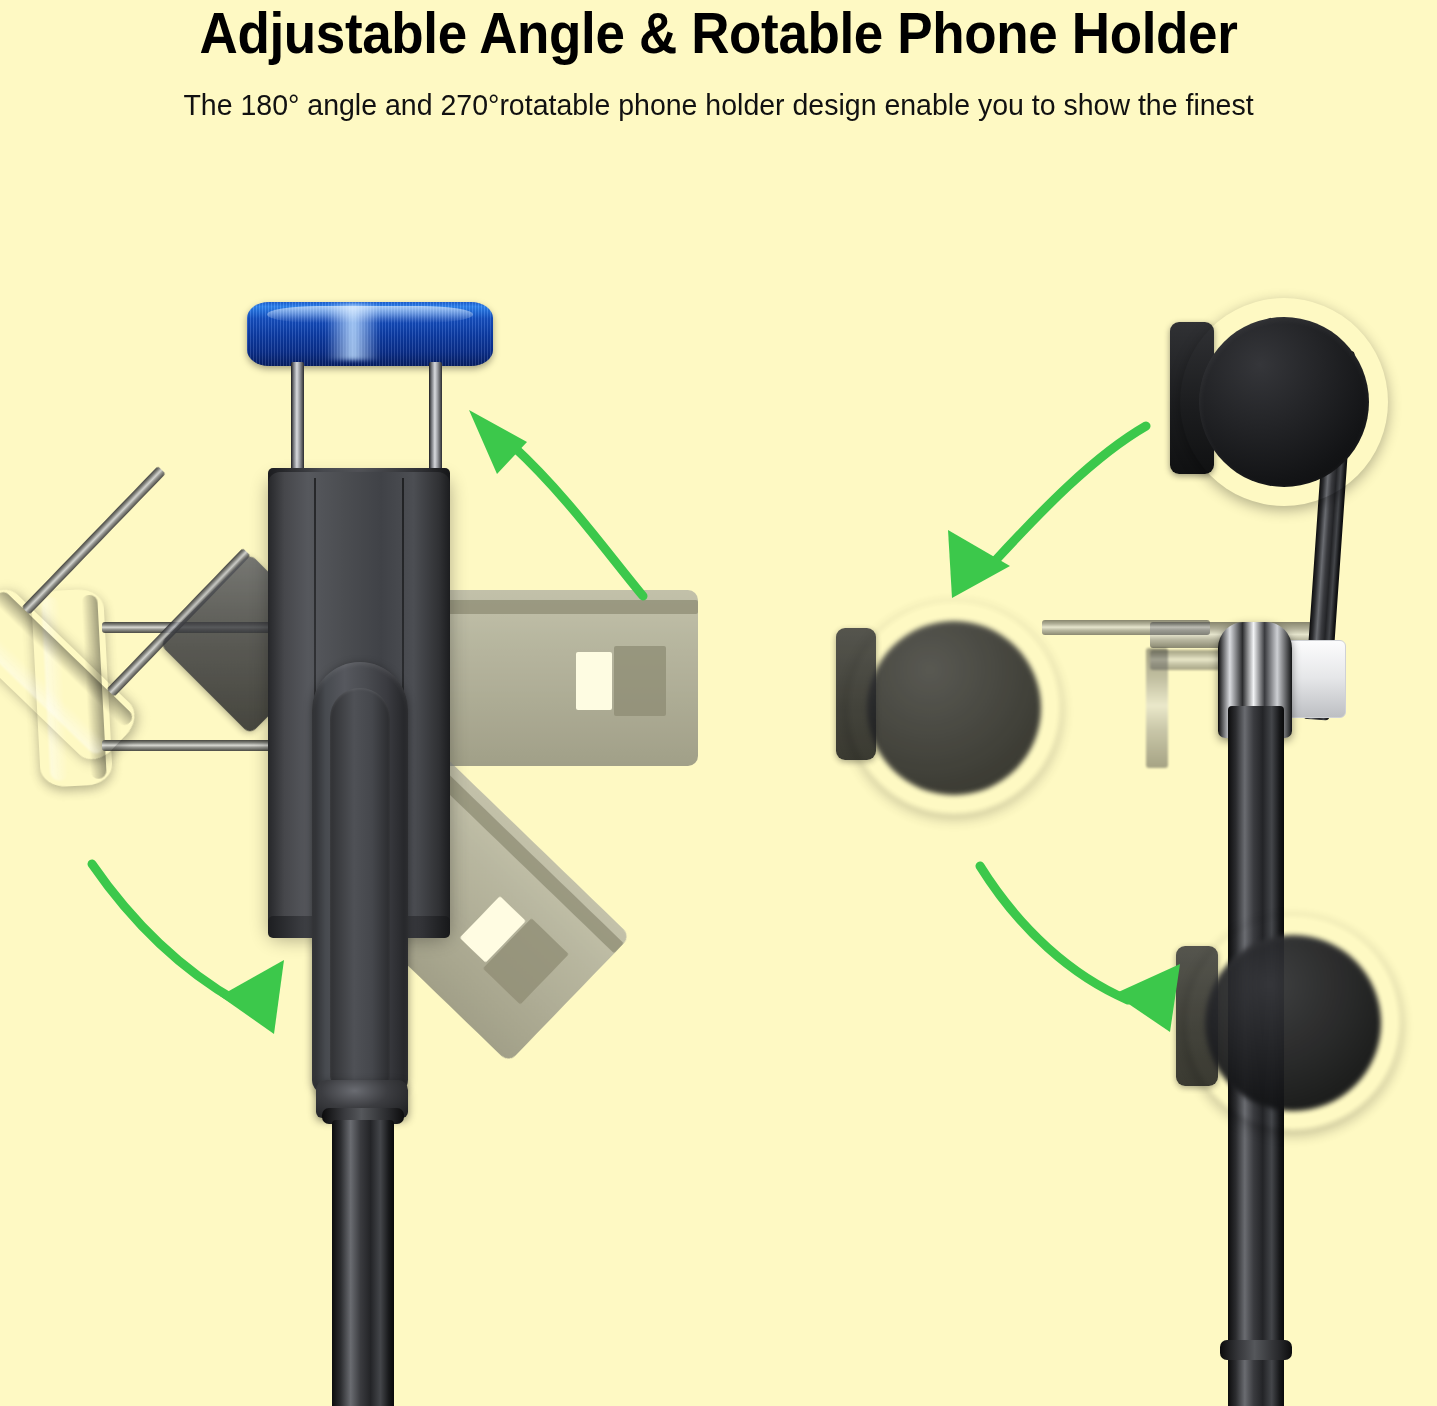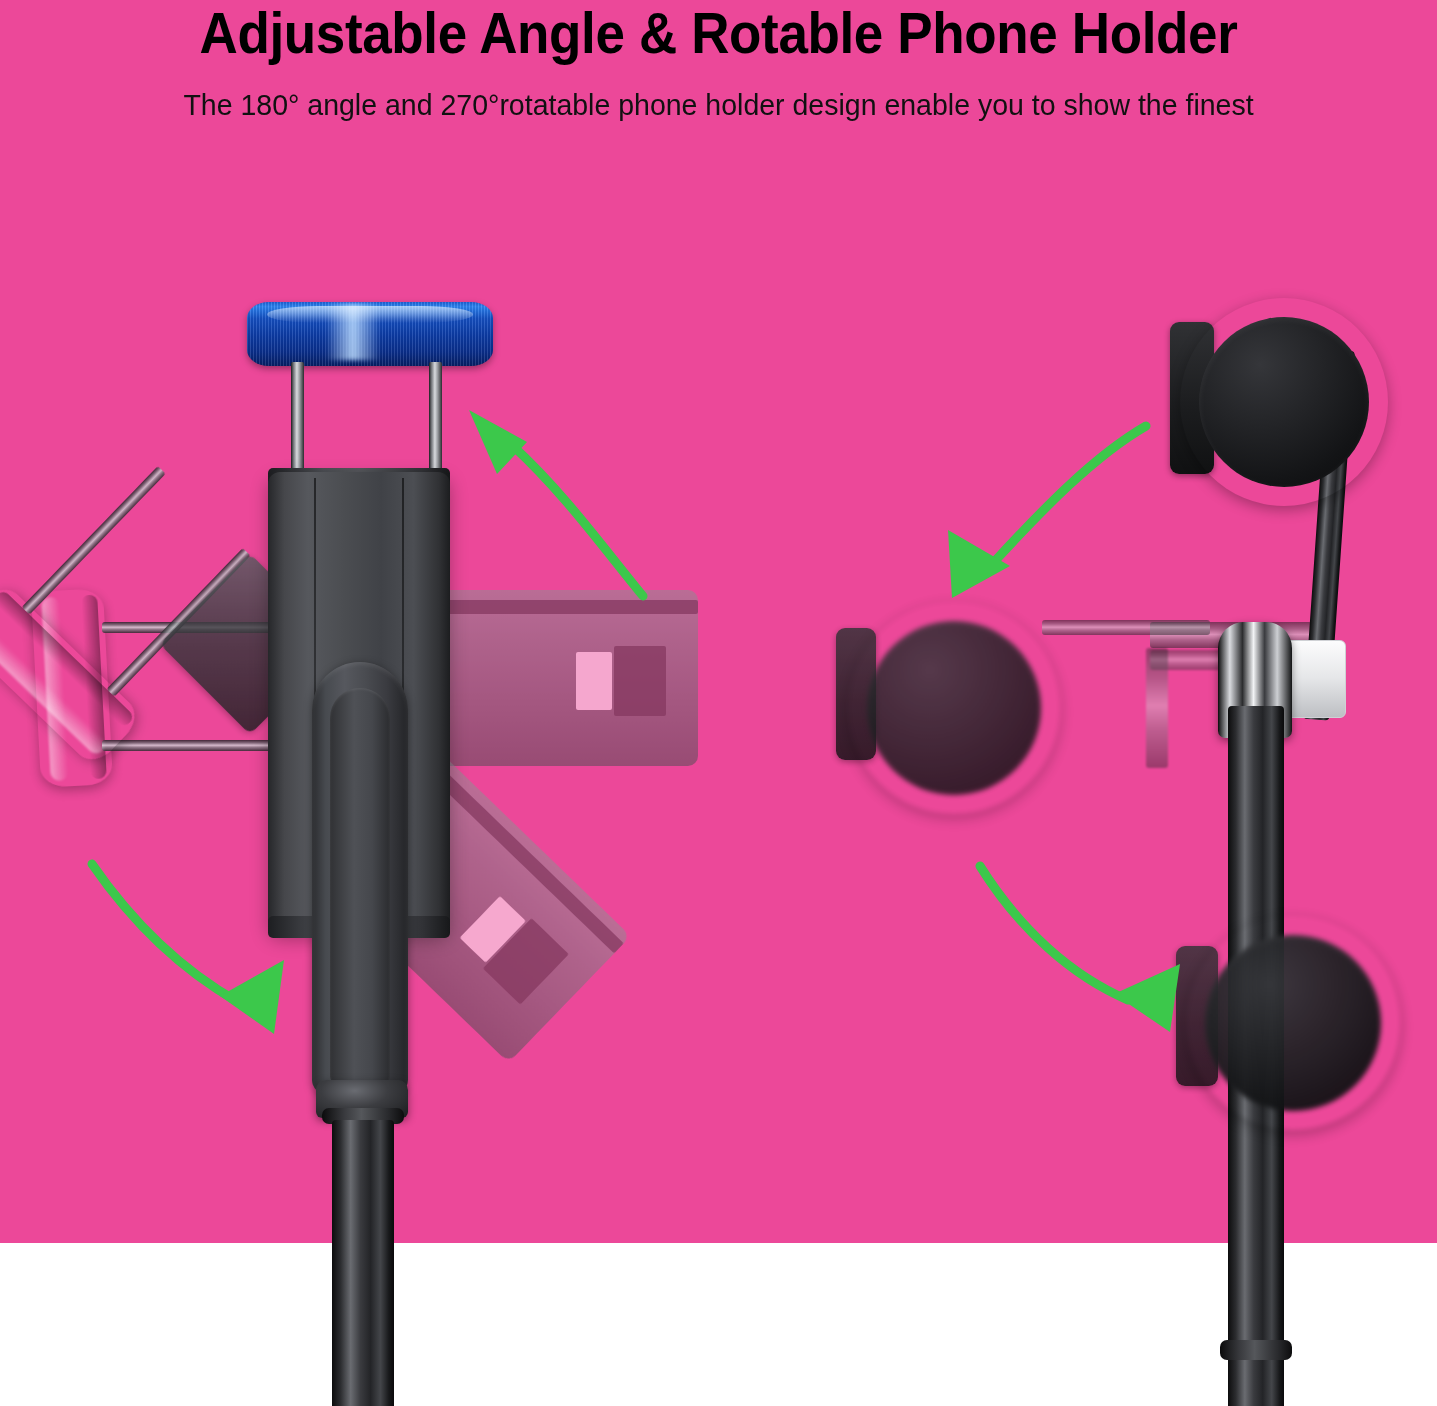--- a/index.html
+++ b/index.html
@@ -5,22 +5,22 @@
 <style>
   * { margin:0; padding:0; box-sizing:border-box; }
   html, body {
     width:1437px; height:1406px;
     background:#ffffff;
     font-family:"Liberation Sans", sans-serif;
     overflow:hidden;
   }
   #page {
     position:relative;
-    width:1437px; height:1243px;
-    background:#ec4899;
+    width:1437px; height:1406px;
+    background:#fef9c3;
   }
 
   
   #headline {
     position:absolute; left:0; top:2px; width:1437px;
     text-align:center;
     font-weight:bold;
     font-size:57px;
     line-height:62px;
     letter-spacing:-0.4px;

